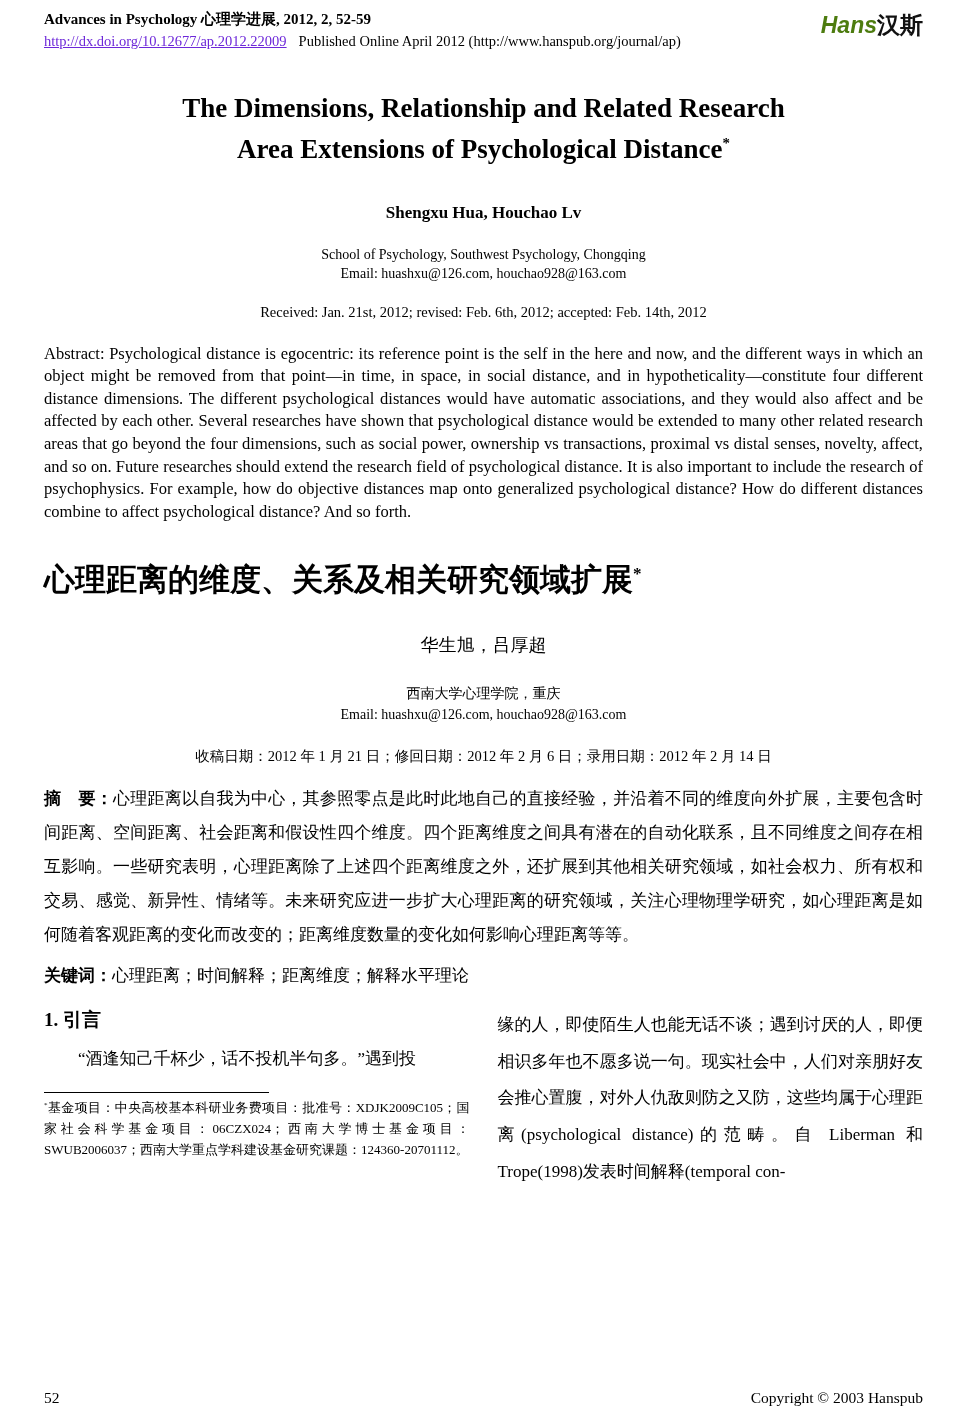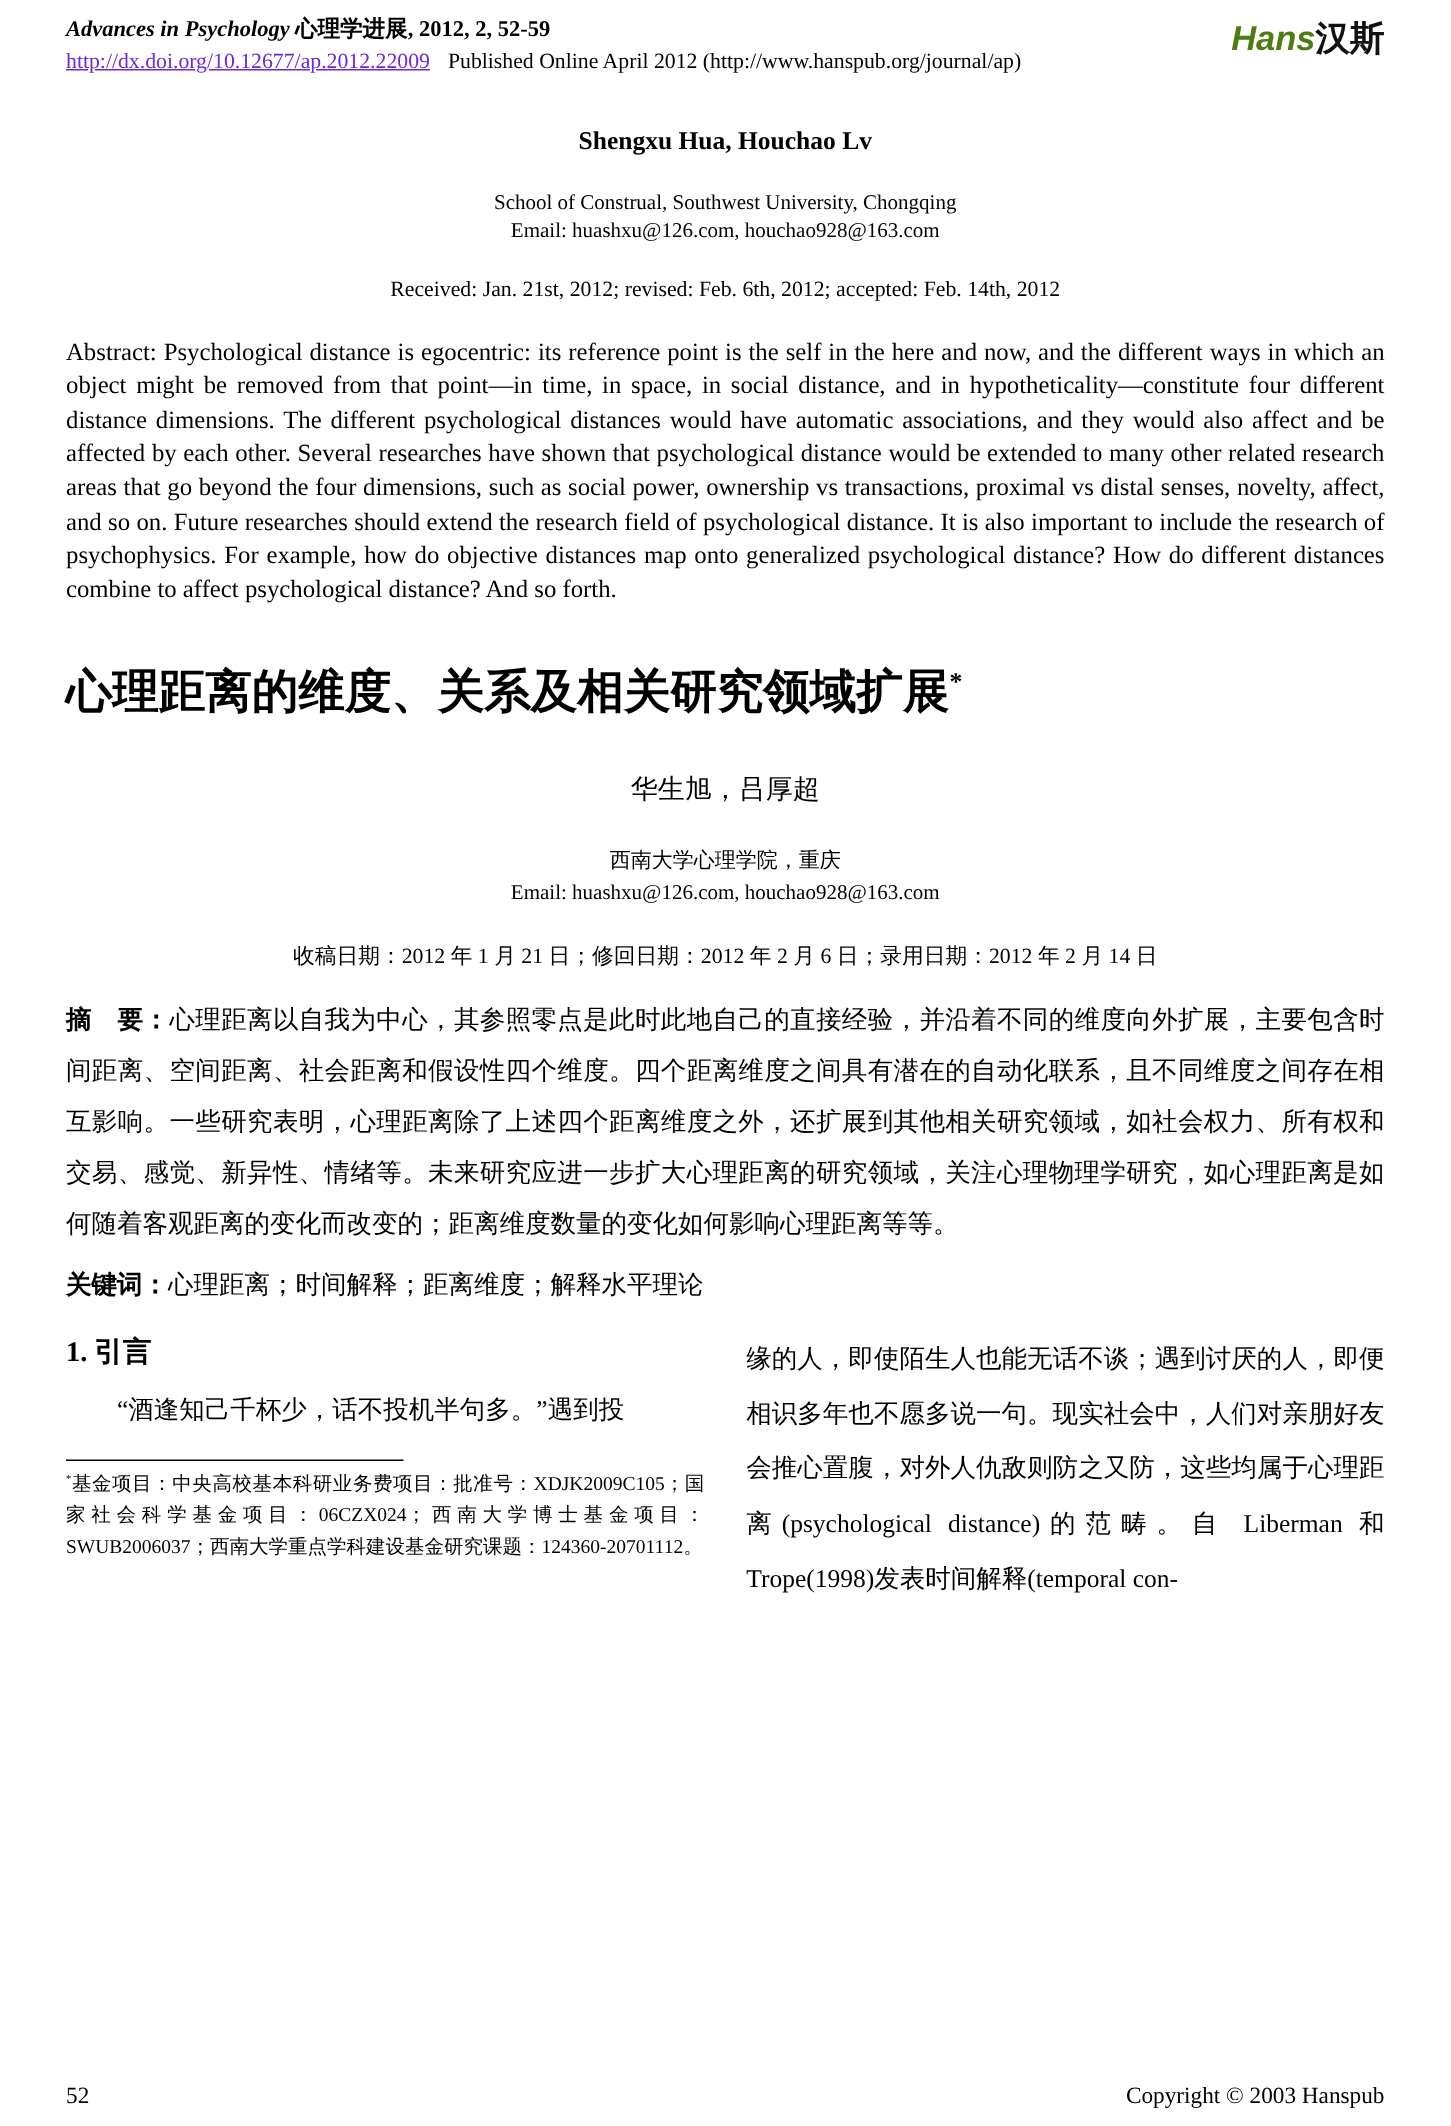--- a/index.html
+++ b/index.html
@@ -8,21 +8,21 @@
     width: 967px; height: 1417px;
     position: relative; overflow: hidden;
     font-family: "Liberation Serif", "DejaVu Serif", serif;
     color: #000;
   }
   .page { padding: 10px 44px 0 44px; }
 
   
   .page-header { display: flex; justify-content: space-between; align-items: flex-start; }
   .journal-line { font-size: 15px; font-weight: bold; }
-  .journal-name { font-style: italic; }
+  .journal-name { }
   .doi-line { font-size: 14.5px; margin-top: 4px; }
   .doi-link { color: #6d28d9; text-decoration: underline; cursor: pointer; }
   .published-info { margin-left: 12px; }
   .logo { font-size: 23px; font-weight: bold; font-family: "Liberation Sans", sans-serif; white-space: nowrap; }
   .logo-en { color: #4d7c0f; font-style: italic; }
   .logo-cn { color: #111; }
 
   
   .en-title { text-align: center; font-size: 27px; font-weight: bold; line-height: 1.5; margin-top: 38px; }
   sup.note-marker { font-size: 0.55em; vertical-align: super; }
@@ -70,25 +70,29 @@
       </div>
       <div class="doi-line">
         <span class="doi-link">http://dx.doi.org/10.12677/ap.2012.22009</span><span class="published-info">Published Online April 2012 (http://www.hanspub.org/journal/ap)</span>
       </div>
     </div>
     <div class="logo">
       <span class="logo-en">Hans</span><span class="logo-cn">汉斯</span>
     </div>
   </div>
 
+  <h1 class="en-title">
+    <span>The Dimensions, Relationship and Related Research</span><br>
+    <span>Area Extensions of Psychological Distance</span><sup class="note-marker">*</sup>
+  </h1>
 
   <div class="en-authors">Shengxu Hua, Houchao Lv</div>
 
   <div class="affil-block">
-    <div>School of Construal, Southwest University, Chongqing</div>
+    <div>School of Psychology, Southwest Psychology, Chongqing</div>
     <div>Email: huashxu@126.com, houchao928@163.com</div>
   </div>
 
   <div class="received-line">Received: Jan. 21st, 2012; revised: Feb. 6th, 2012; accepted: Feb. 14th, 2012</div>
 
   <p class="abstract">
     <b>Abstract:</b>
     <span>Psychological distance is egocentric: its reference point is the self in the here and now, and the different ways in which an object might be removed from that point—in time, in space, in social distance, and in hypotheticality—constitute four different distance dimensions. The different psychological distances would have automatic associations, and they would also affect and be affected by each other. Several researches have shown that psychological distance would be extended to many other related research areas that go beyond the four dimensions, such as social power, ownership vs transactions, proximal vs distal senses, novelty, affect, and so on. Future researches should extend the research field of psychological distance. It is also important to include the research of psychophysics. For example, how do objective distances map onto generalized psychological distance? How do different distances combine to affect psychological distance? And so forth.</span>
   </p>
 

